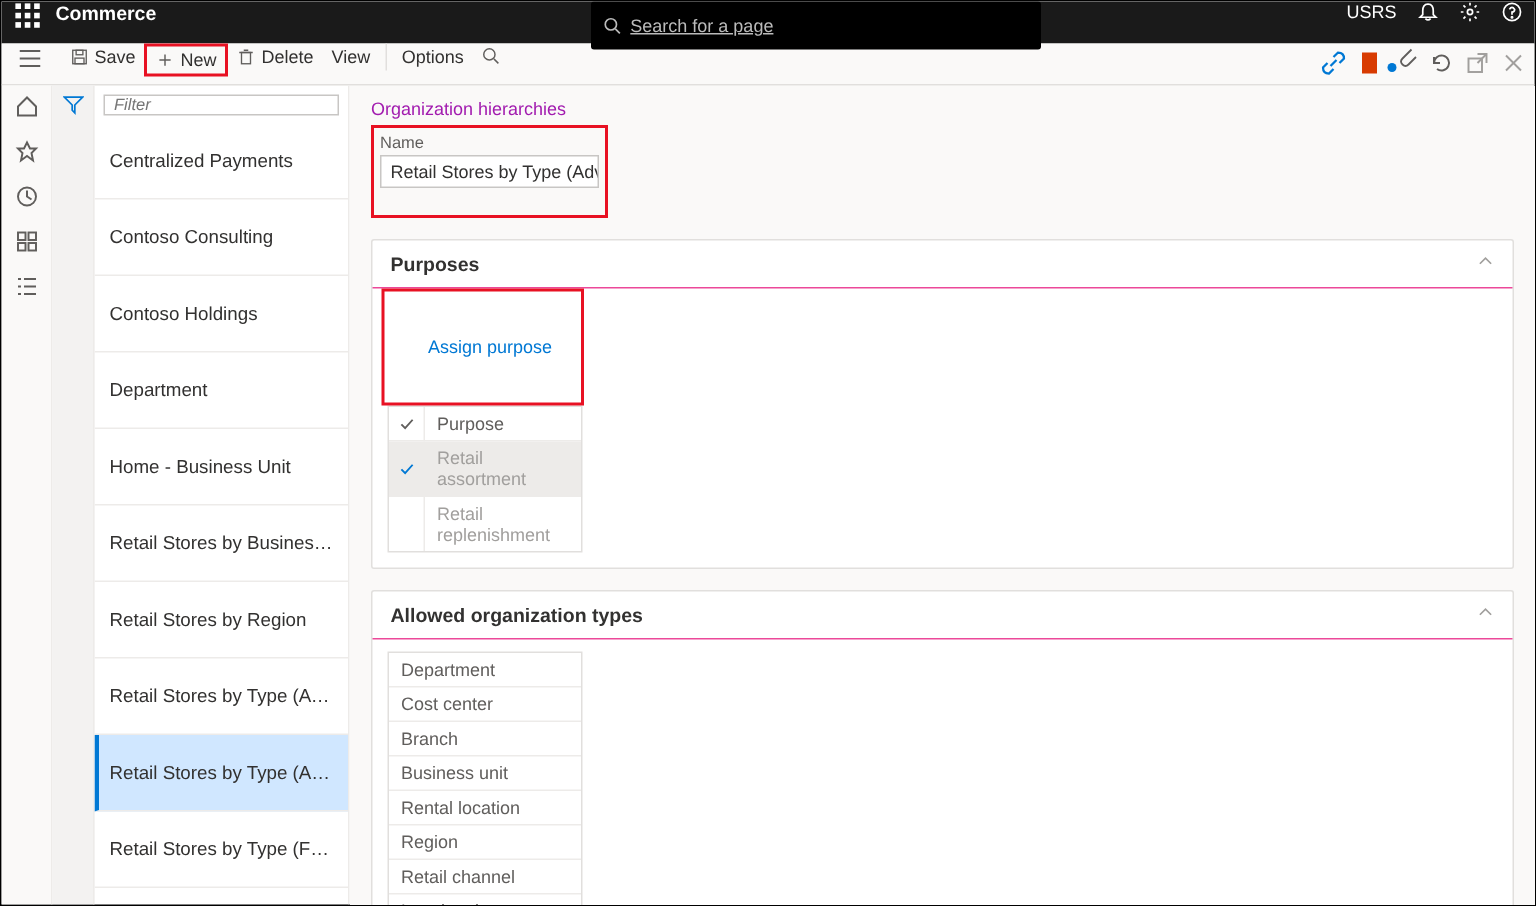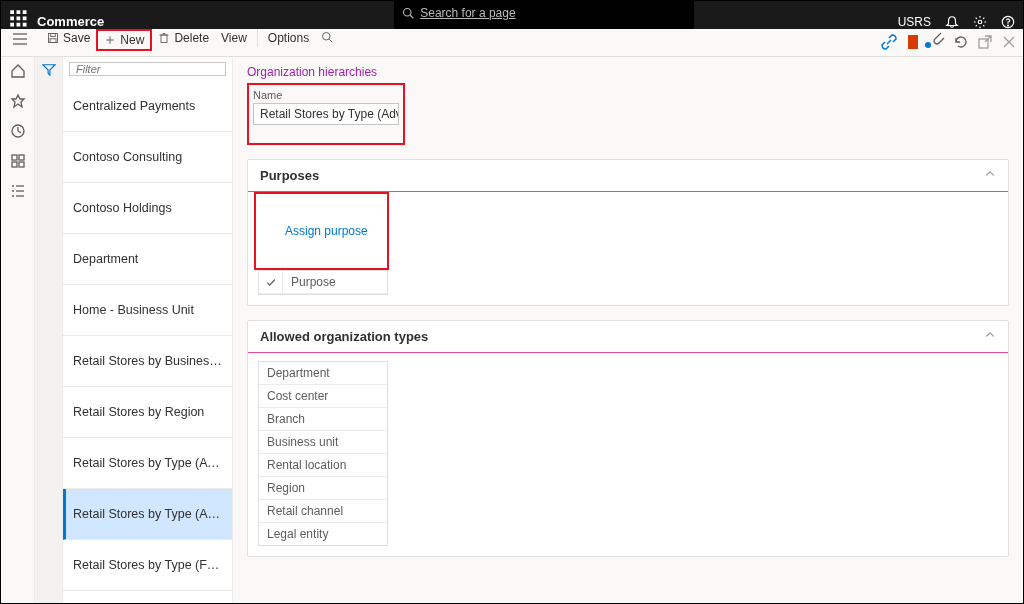--- a/index.html
+++ b/index.html
@@ -1,17 +1,17 @@
 <!DOCTYPE html>
 <html><head>
 <meta charset="utf-8">
 <style>
   * { box-sizing: border-box; margin: 0; padding: 0; }
   body { font-family: "Segoe UI", Arial, sans-serif; font-size: 12px; color: #323130; background: #fff; width: 1024px; height: 604px; overflow: hidden; border: 1px solid #000; }
-  .top-bar { background: #1a1a1a; height: 28px; display: flex; align-items: flex-end; color: #fff; padding: 0 8px; }
+  .top-bar { background: #1a1a1a; height: 28px; display: flex; align-items: flex-start; color: #fff; padding: 0 8px; }
   .app-launcher { width: 20px; height: 20px; display: flex; align-items: center; justify-content: center; margin-right: 8px; }
   .app-name { font-size: 13px; font-weight: 600; }
   .search-wrap { margin-left: 290px; background: #000000; border-radius: 2px; height: 22px; width: 300px; display: flex; align-items: center; padding: 16px 8px; color: #bbb; text-decoration: underline; }
   .search-wrap svg { width: 12px; height: 12px; }
   .search-wrap span { margin-left: 6px; font-size: 12px; }
   .top-right { margin-left: auto; display: flex; align-items: center; gap: 14px; }
   .top-right .user { font-size: 12px; }
   .toolbar { height: 28px; border-bottom: 1px solid #e1dfdd; display: flex; align-items: flex-start; padding: 0 6px; background: #faf9f8; }
   .toolbar .hamburger { padding: 4px 6px; margin-right: 8px; }
   .tb-btn { display: flex; align-items: center; padding: 2px 6px; font-size: 12px; color: #323130; gap: 4px; }
@@ -258,20 +258,34 @@
       </div>
       <div class="grid purpose-grid">
         <div class="grid-head">
           <div class="col-check col-head">
             <svg width="10" height="10" viewBox="0 0 16 16" fill="none" stroke="#605e5c" stroke-width="2">
                 <polyline points="2,9 6,13 14,4"></polyline>
               </svg>
           </div>
           <div class="col-main col-head">Purpose</div>
         </div>
+        <div id="purpose-rows">
+            <div class="grid-row selected">
+              <div class="col-check">
+                <svg width="10" height="10" viewBox="0 0 16 16" fill="none" stroke="#0078d4" stroke-width="2">
+                  <polyline points="2,9 6,13 14,4"></polyline>
+                </svg>
+              </div>
+              <div class="col-main">Retail assortment</div>
+            </div>
+            <div class="grid-row">
+              <div class="col-check"></div>
+              <div class="col-main">Retail replenishment</div>
+            </div>
+          </div>
       </div>
     </div>
 
     
     <div class="panel">
       <div class="panel-head">
         <span>Allowed organization types</span>
         <span class="chev">
           <svg width="12" height="12" viewBox="0 0 16 16" fill="none" stroke="#a19f9d" stroke-width="1.5">
               <polyline points="3,10 8,5 13,10"></polyline>

